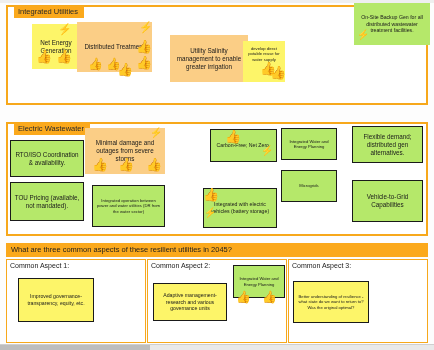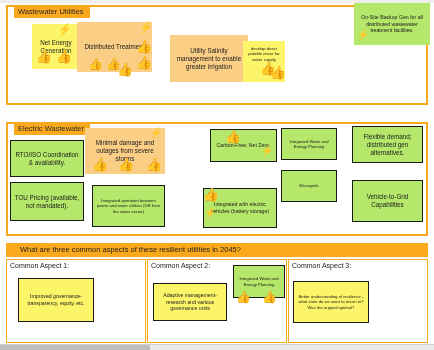--- a/index.html
+++ b/index.html
@@ -44,21 +44,21 @@
   }
   .bar-title {
     position: absolute;
     left: 0; top: 0;
     width: 100%;
     height: 100%;
     background: #fba91c;
     color: #1d1d1d;
     font-size: 7.5px;
     line-height: 14px;
-    padding-left: 14px;
+    padding-left: 5px;
     box-sizing: border-box;
     white-space: nowrap;
   }
 
   
   .note {
     position: absolute;
     box-sizing: border-box;
     display: flex;
     align-items: center;
@@ -123,21 +123,21 @@
   }
 </style>
 </head>
 <body>
 
 <div id="board">
 
   <div class="topline"></div>
 
   <div class="panel" style="left:6px; top:5px; width:422px; height:100px;">
-    <div class="panel-title">Wastewater Utilities</div>
+    <div class="panel-title">Integrated Utilities</div>
   </div>
 
   <div class="note n-yellow fs7" style="left:32px; top:24px; width:48px; height:45px;">
     <span class="txt">Net Energy Generation</span>
   </div>
   <span class="ico bolt" style="left:58px; top:24px; font-size:11px;">⚡</span>
   <span class="ico thumb" style="left:36px; top:50px; font-size:13px;">👍</span>
   <span class="ico thumb" style="left:56px; top:50px; font-size:13px;">👍</span>
 
   <div class="note n-orange fs7" style="left:77px; top:22px; width:75px; height:50px;">

